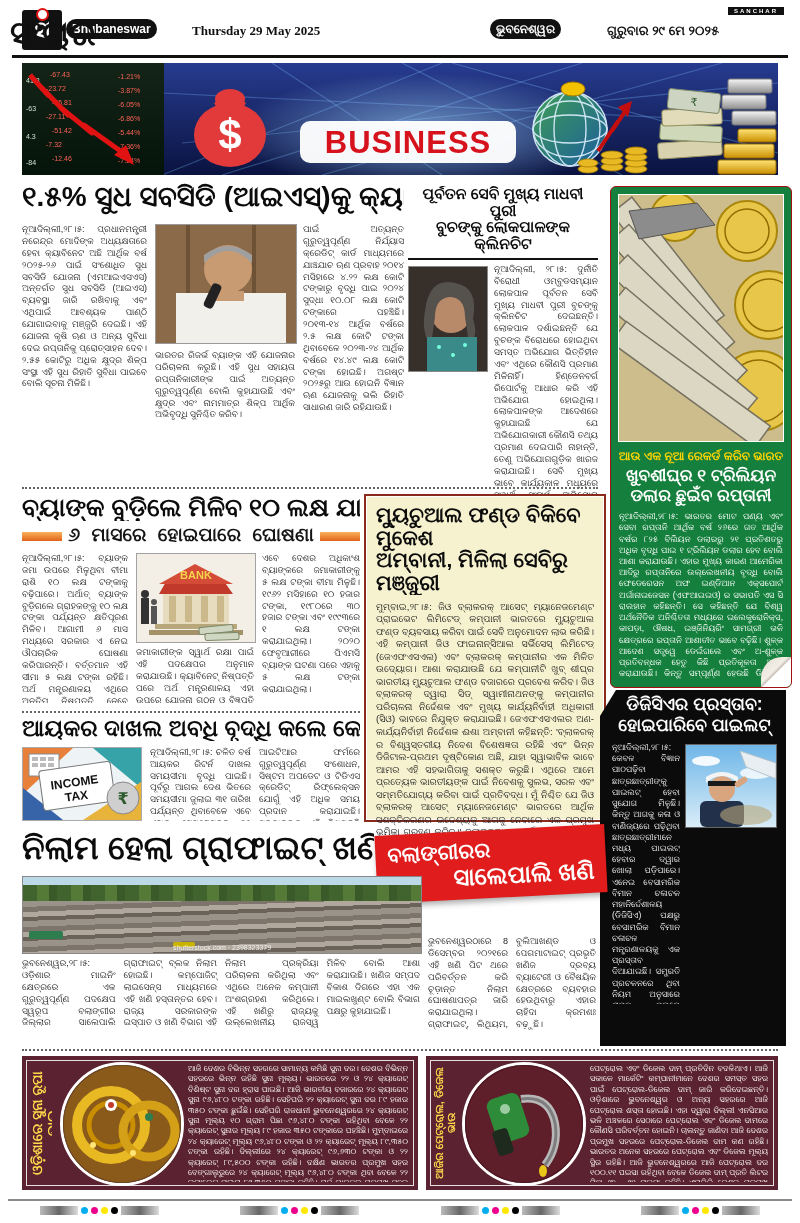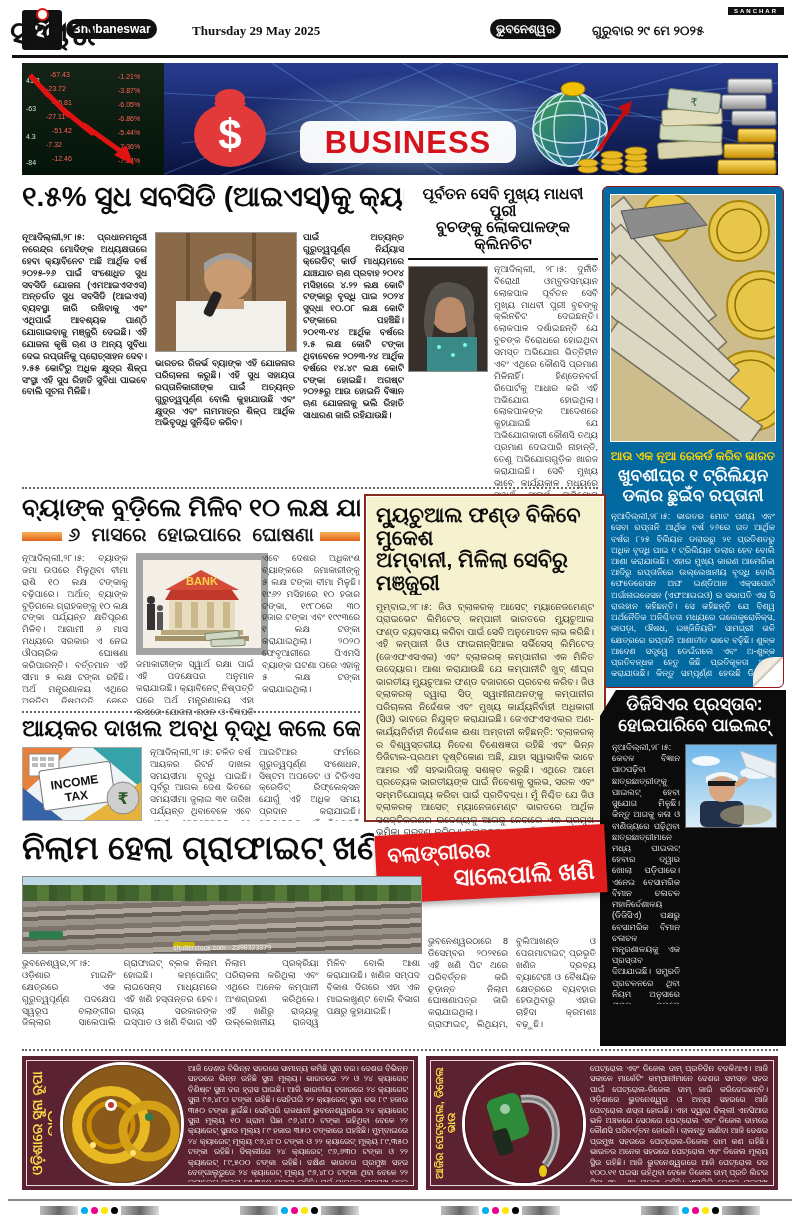--- a/index.html
+++ b/index.html
@@ -14,21 +14,21 @@
              font-size:24px;font-weight:bold;border-radius:3px;}
   .pill{background:#111;color:#fff;border-radius:11px;font-size:12px;font-weight:bold;
         padding:3px 6px;display:inline-block;}
   .hdr-date{font-size:13px;font-weight:bold;color:#111;}
   .masthead{font-size:34px;font-weight:bold;color:#101010;line-height:1;position:relative;letter-spacing:1px;}
   .masthead-strip{position:absolute;top:-9px;right:2px;background:#111;color:#fff;font-size:6px;
                   letter-spacing:2px;padding:1px 6px;font-weight:bold;}
   .masthead-dot{position:absolute;top:-8px;left:26px;width:9px;height:9px;background:#fff;border:2px solid #e01313;border-radius:50%;}
   .hdr-rule{background:#111;height:3px;}
   
-  .redbox{background:#0369a1;border:1px solid #a31212;border-radius:6px;overflow:hidden;}
+  .redbox{background:#15803d;border:1px solid #a31212;border-radius:6px;overflow:hidden;margin-left:8px;}
   .redbox .kicker{color:#ffd400;font-weight:bold;font-size:12px;text-align:center;}
   .redbox .rh{color:#fff;font-weight:bold;font-size:17px;text-align:center;line-height:1.15;}
   .redbox .body-txt{color:#fff;font-size:8.5px;}
   .curl{position:absolute;right:0;bottom:0;width:30px;height:30px;
         background:linear-gradient(315deg,#ffffff 47%,#c9c2b8 50%,#f3efe6 56%,#e3ddd2 100%);
         border-top-left-radius:70%;}
   
   .subhead-row{display:flex;align-items:center;gap:6px;font-family:Liberation Mono, monospace;}
   .orange-bar{flex:1;height:9px;background:linear-gradient(#f8b259,#e2621b);}
   .subhead-txt{font-size:19px;font-weight:bold;color:#151515;white-space:nowrap;}
@@ -61,21 +61,21 @@
 
 <div class="page">
 
   <div class="abs" style="left:12px;top:8px;right:12px;height:46px;">
     <div class="abs logo-mark" style="left:10px;top:2px;">
         <span>ସ</span>
       </div>
     <div class="abs pill" style="left:54px;top:11px;">Bhubaneswar</div>
     <div class="abs hdr-date" style="left:180px;top:15px;font-family:Liberation Serif, serif;">Thursday 29 May 2025</div>
     <div class="abs pill" style="left:478px;top:11px;">ଭୁବନେଶ୍ୱର</div>
-    <div class="abs hdr-date" style="left:580px;top:15px;">ଗୁରୁବାର ୨୯ ମେ ୨୦୨୫</div>
+    <div class="abs hdr-date" style="left:595px;top:15px;">ଗୁରୁବାର ୨୯ ମେ ୨୦୨୫</div>
     <div class="abs masthead" style="right:2px;top:8px;">
       <span class="masthead-strip">SANCHAR</span>
       <span class="masthead-dot"></span>
       <span>ସଂଚାର</span>
     </div>
   </div>
   <div class="abs hdr-rule" style="left:12px;top:55px;right:12px;"></div>
 
   <div class="abs" style="left:22px;top:63px;width:756px;height:112px;">
     <svg width="756" height="112" viewBox="0 0 756 112">
@@ -197,21 +197,21 @@
       <g>
         <rect x="716" y="66" width="38" height="13" rx="2" fill="url(#goldb)" stroke="#9a6d00"></rect>
         <rect x="702" y="81" width="50" height="14" rx="2" fill="url(#goldb)" stroke="#9a6d00"></rect>
         <rect x="696" y="97" width="58" height="14" rx="2" fill="url(#goldb)" stroke="#9a6d00"></rect>
       </g>
     </svg>
   </div>
 
   <div class="abs" style="left:22px;top:182px;width:382px;height:302px;">
     <div class="headline" style="font-size:28px;white-space:nowrap;text-align:center;height:42px;">୧.୫% ସୁଧ ସବସିଡି (ଆଇଏସ୍)କୁ କ୍ୟାବିନେଟ ଅନୁମୋଦନ</div>
-    <div style="display:flex;gap:8px;margin-top:8px;font-weight:bold;">
+    <div style="display:flex;gap:8px;margin-top:0;">
       <div class="body-txt" style="width:125px;height:248px;">ନୂଆଦିଲ୍ଲୀ,୨୮।୫: ପ୍ରଧାନମନ୍ତ୍ରୀ ନରେନ୍ଦ୍ର ମୋଦିଙ୍କ ଅଧ୍ୟକ୍ଷତାରେ ହେବା କ୍ୟାବିନେଟ ଅଛି ଆର୍ଥିକ ବର୍ଷ ୨୦୨୫-୨୬ ପାଇଁ ସଂଶୋଧିତ ସୁଧ ସବସିଡି ଯୋଜନା (ଏମଆଇଏସଏସ) ଅନ୍ତର୍ଗତ ସୁଧ ସବସିଡି (ଆଇଏସ) ବ୍ୟବସ୍ଥା ଜାରି ରଖିବାକୁ ଏବଂ ଏଥିପାଇଁ ଆବଶ୍ୟକ ପାଣ୍ଠି ଯୋଗାଇବାକୁ ମଞ୍ଜୁରି ଦେଇଛି। ଏହି ଯୋଜନା କୃଷି ଋଣ ଓ ଅନ୍ୟ ସୁବିଧା ଦେଇ ରପ୍ତାନିକୁ ପ୍ରୋତ୍ସାହନ ଦେବ। ୨.୫୫ କୋଟିରୁ ଅଧିକ କ୍ଷୁଦ୍ର ଶିଳ୍ପ ସଂସ୍ଥା ଏହି ସୁଧ ରିହାତି ସୁବିଧା ପାଇବେ ବୋଲି ସୂଚନା ମିଳିଛି।</div>
       <div style="width:140px;">
         <div style="width:140px;height:118px;border:1px solid #999;overflow:hidden;position:relative;background:linear-gradient(160deg,#9a7a55,#6b4d33);">
           <svg width="140" height="118">
             <rect x="0" y="0" width="140" height="118" fill="#8a6a48"></rect>
             <rect x="30" y="0" width="4" height="118" fill="#6d5236"></rect>
               <rect x="96" y="0" width="4" height="118" fill="#6d5236"></rect>
             <rect x="20" y="68" width="110" height="50" fill="#f2f0ea"></rect>
             <circle cx="72" cy="44" r="24" fill="#c99b72"></circle>
             <path d="M48 38 Q72 14 96 38 L96 30 Q72 12 48 30 Z" fill="#9f9f9f"></path>
@@ -284,21 +284,21 @@
   <div class="abs" style="left:22px;top:494px;width:338px;height:212px;">
     <div class="headline" style="font-size:25px;white-space:nowrap;text-align:center;">ବ୍ୟାଙ୍କ ବୁଡ଼ିଲେ ମିଳିବ ୧୦ ଲକ୍ଷ ଯାଏ ବୀମା</div>
     <div class="subhead-row" style="margin-top:4px;">
       <div class="orange-bar"></div>
       <div class="subhead-txt">୬ ମାସରେ ହୋଇପାରେ ଘୋଷଣା</div>
       <div class="orange-bar"></div>
     </div>
     <div style="display:flex;gap:8px;margin-top:6px;">
       <div class="body-txt" style="width:106px;height:150px;">ନୂଆଦିଲ୍ଲୀ,୨୮।୫: ବ୍ୟାଙ୍କ ଜମା ଉପରେ ମିଳୁଥିବା ବୀମା ରାଶି ୧୦ ଲକ୍ଷ ଟଙ୍କାକୁ ବଢ଼ିପାରେ। ଅର୍ଥାତ୍ ବ୍ୟାଙ୍କ ବୁଡ଼ିଗଲେ ଗ୍ରାହକଙ୍କୁ ୧୦ ଲକ୍ଷ ଟଙ୍କା ପର୍ଯ୍ୟନ୍ତ କ୍ଷତିପୂରଣ ମିଳିବ। ଆଗାମୀ ୬ ମାସ ମଧ୍ୟରେ ସରକାର ଏ ନେଇ ଔପଚାରିକ ଘୋଷଣା କରିପାରନ୍ତି। ବର୍ତ୍ତମାନ ଏହି ସୀମା ୫ ଲକ୍ଷ ଟଙ୍କା ରହିଛି। ଅର୍ଥ ମନ୍ତ୍ରଣାଳୟ ଏଥିରେ ଅନ୍ତିମ ନିଷ୍ପତ୍ତି ନେବେ ବୋଲି ସୂଚନା ମିଳିଛି।</div>
       <div style="width:118px;">
-        <div style="width:118px;height:88px;border:7px solid #a3a3a3;overflow:hidden;background:#c2410c;">
+        <div style="width:118px;height:88px;border:1px solid #a3a3a3;overflow:hidden;background:#c2410c;">
           <svg width="118" height="88">
             <rect width="118" height="88" fill="#f4efe6"></rect>
             <polygon points="30,26 86,26 96,40 22,40" fill="#c0392b"></polygon>
             <polygon points="58,10 96,30 22,30" fill="#d44b38"></polygon>
             <text x="59" y="25" font-size="11" font-weight="bold" fill="#f6d34c" text-anchor="middle" font-family="Liberation Sans, sans-serif">BANK</text>
             <rect x="26" y="40" width="66" height="30" fill="#e8dcbe"></rect>
             <rect x="32" y="42" width="7" height="26" fill="#cbb98c"></rect>
               <rect x="48" y="42" width="7" height="26" fill="#cbb98c"></rect>
             <rect x="64" y="42" width="7" height="26" fill="#cbb98c"></rect>
               <rect x="80" y="42" width="7" height="26" fill="#cbb98c"></rect>

